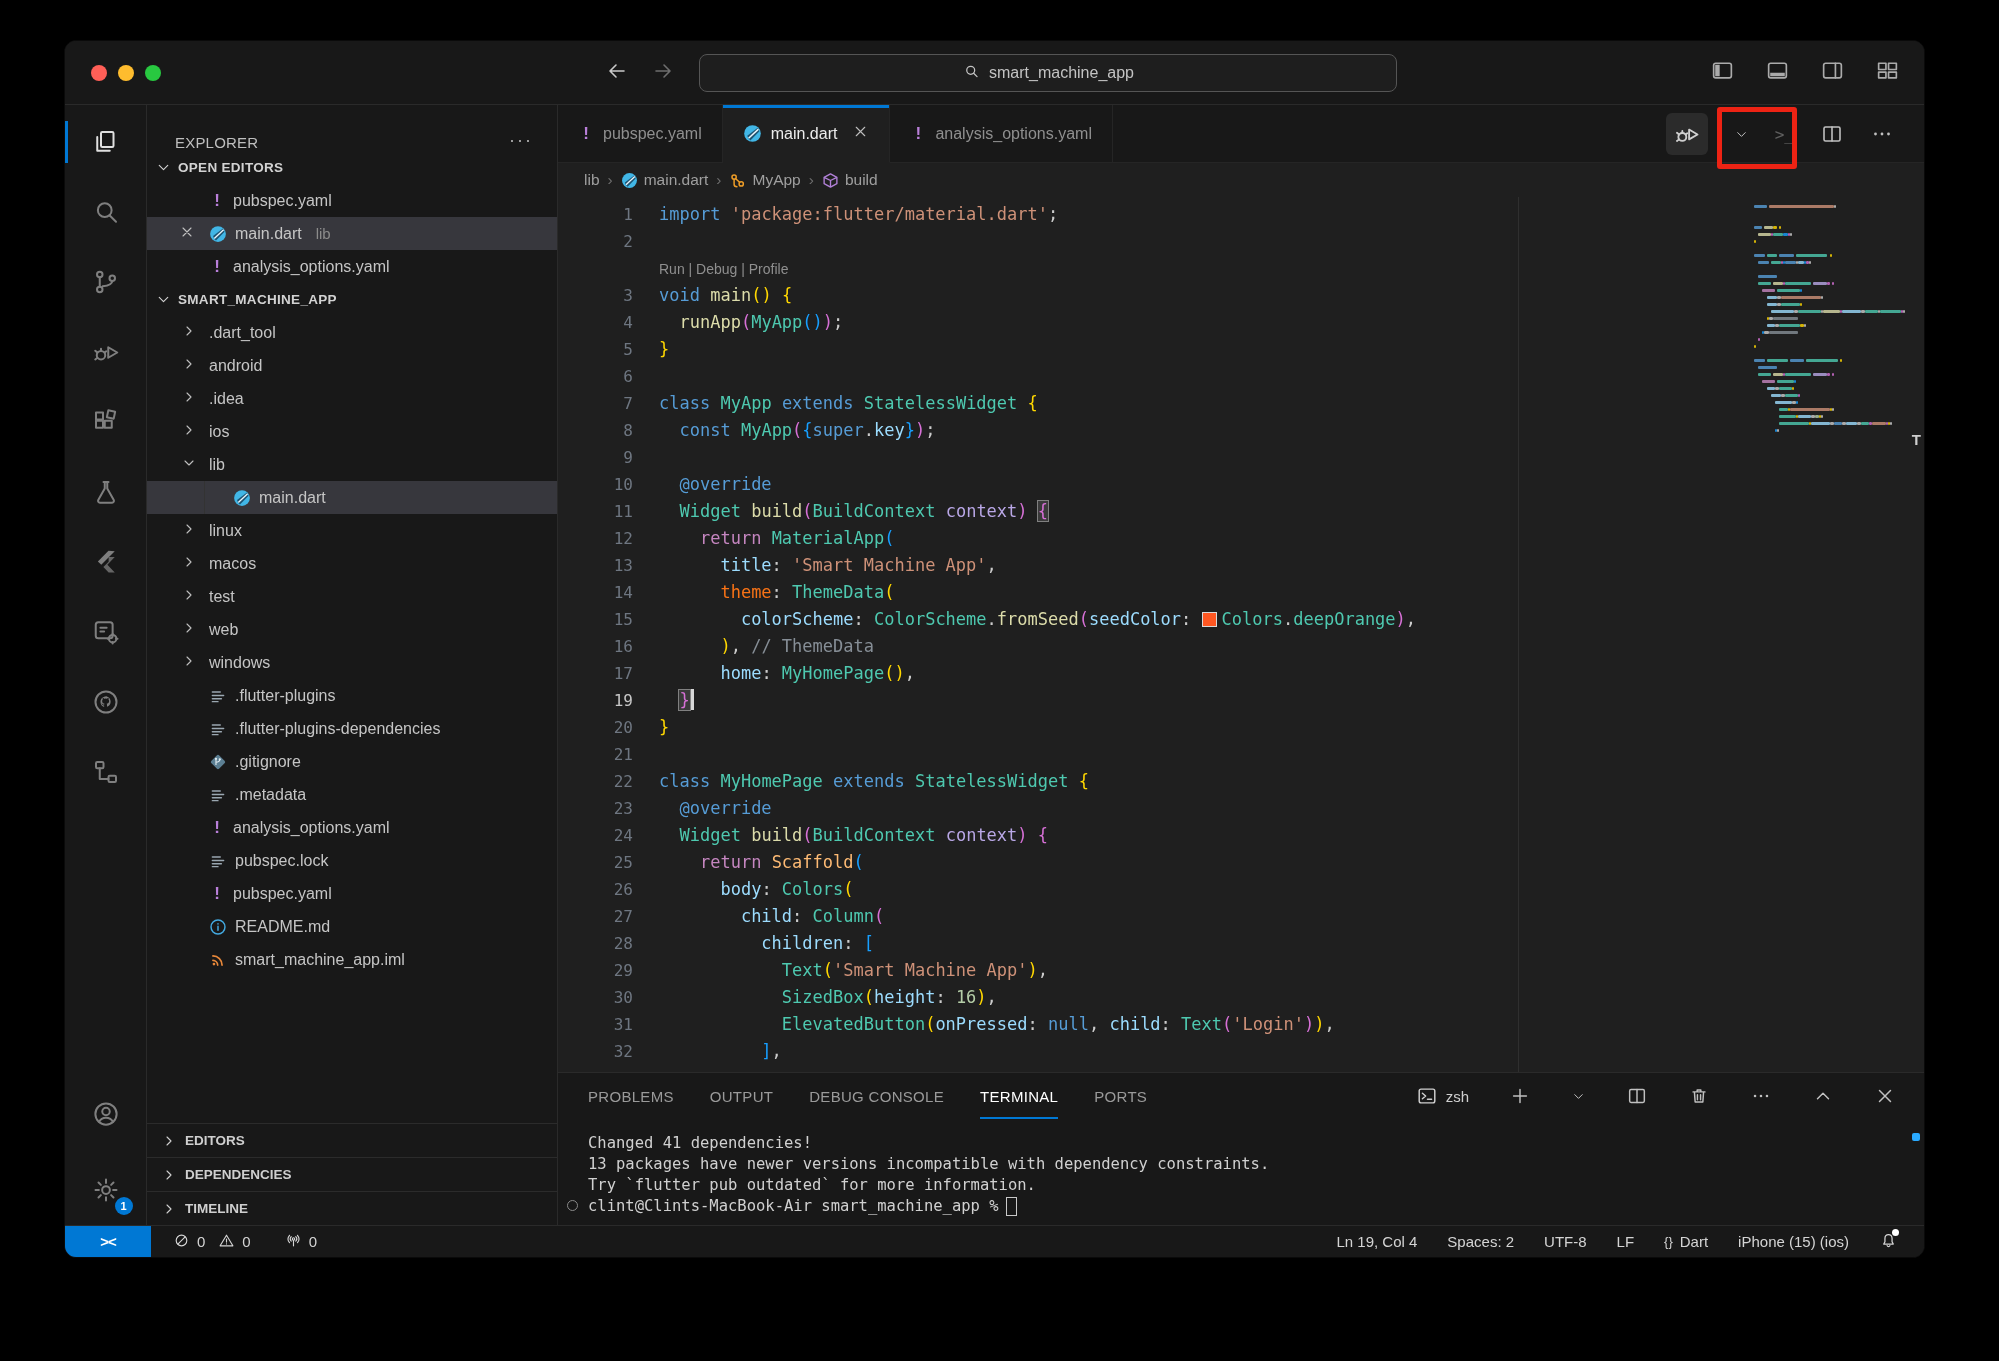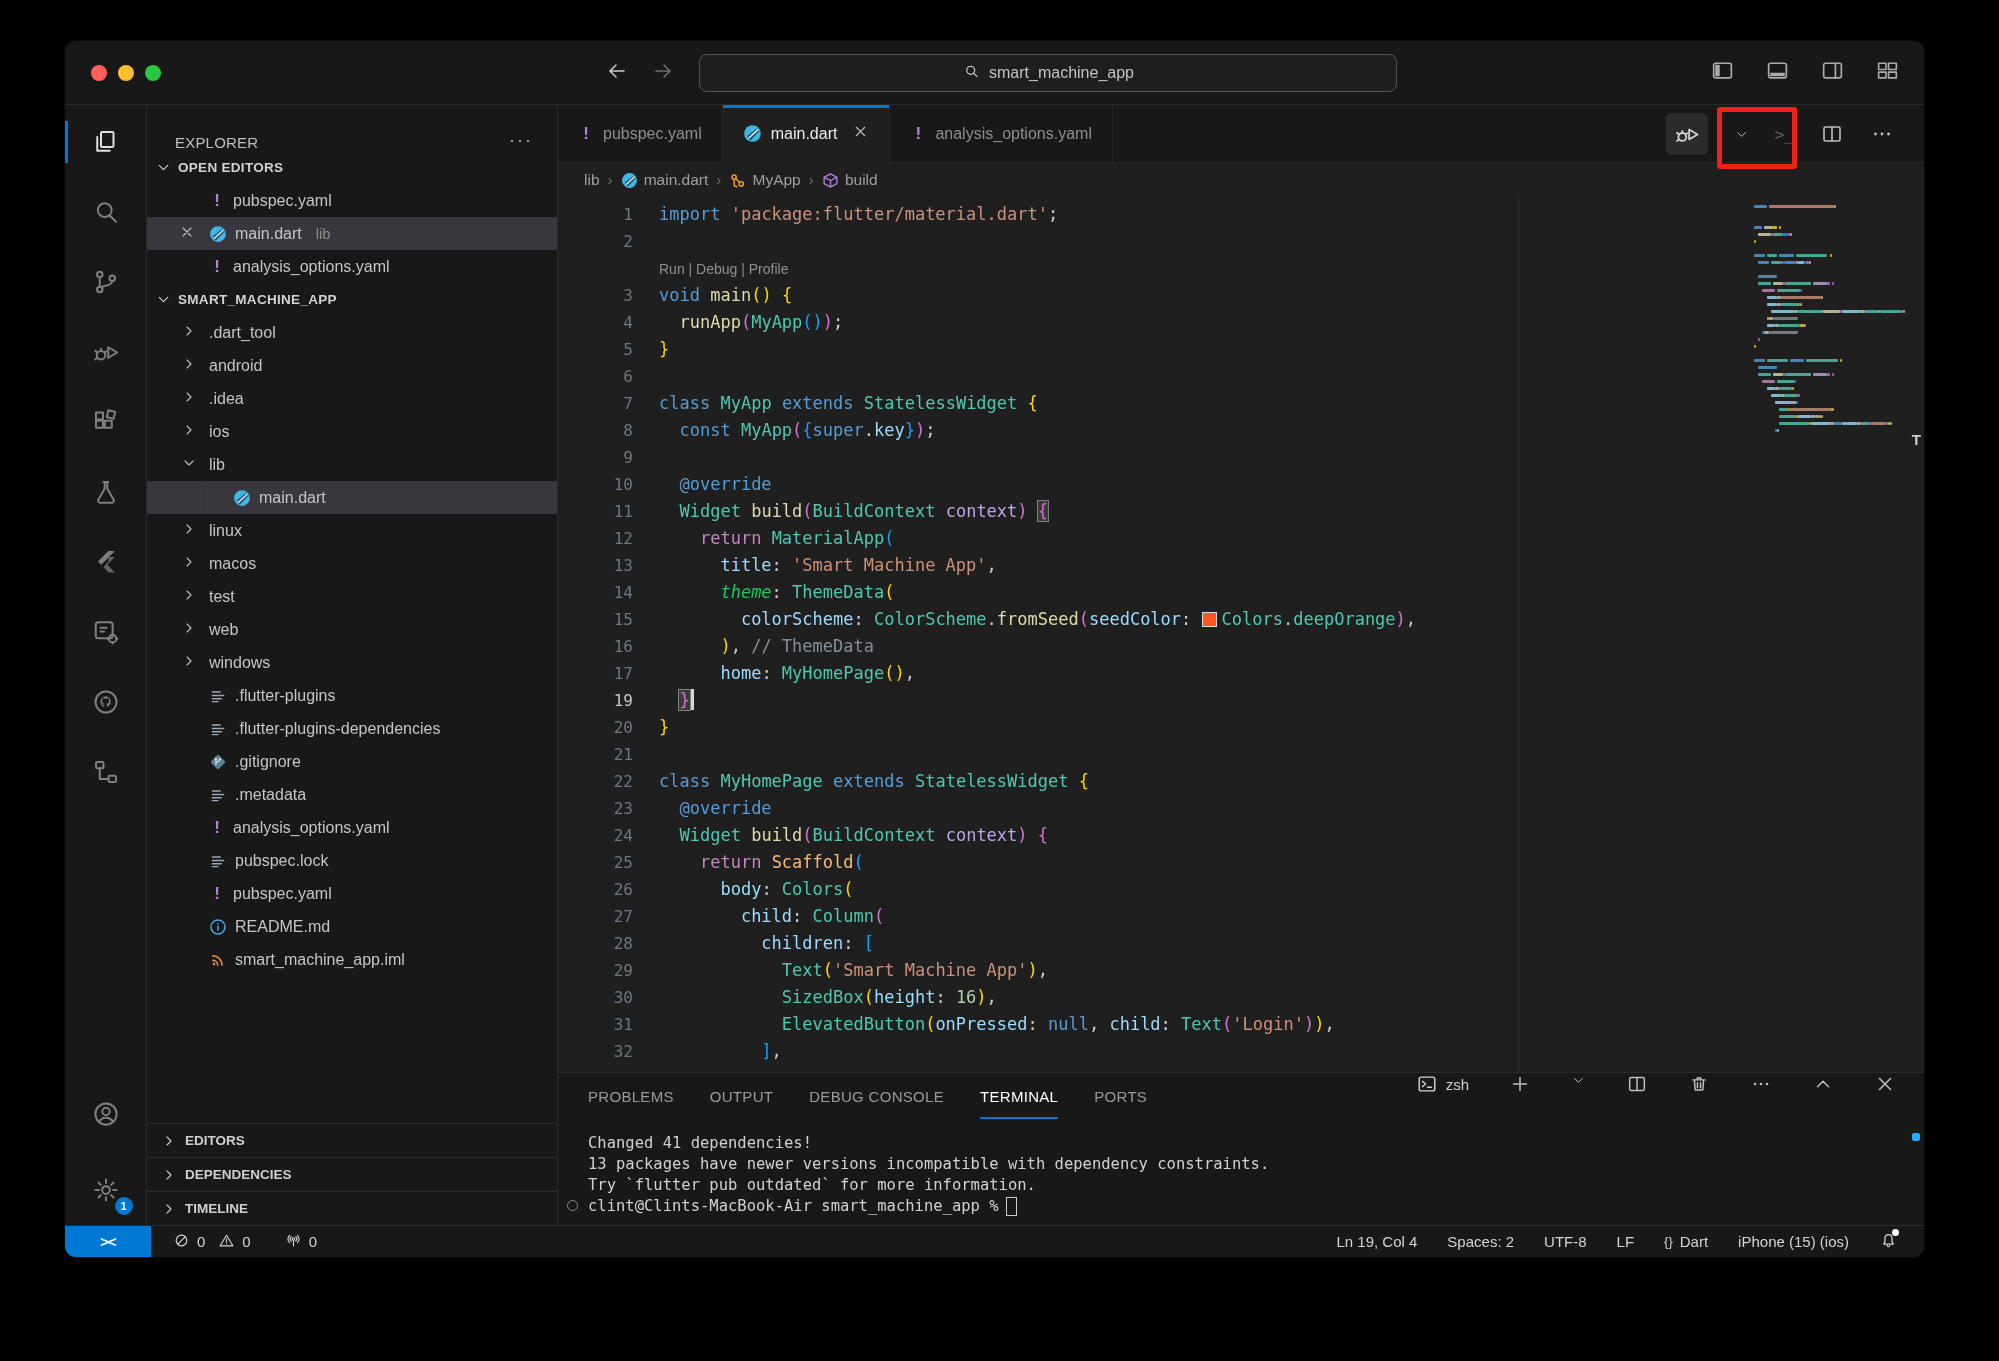--- a/index.html
+++ b/index.html
@@ -62,21 +62,21 @@
   .caret{display:inline-block;width:3px;height:21px;background:#d7d7d7;vertical-align:-4px;margin-left:1px}
   .minimap{position:absolute;right:18px;top:8px;width:152px}
   .mm-line{height:3px;margin-bottom:4px;white-space:nowrap;overflow:hidden}
   .mm-t{display:inline-block;height:3px;border-radius:1px;opacity:.8;vertical-align:top}
   .ovr-mark{position:absolute;right:3px;top:234px;color:#cfcfcf;font-size:15px;font-weight:700}
   
   .panel{height:153px;flex:none;background:#181818;border-top:1px solid #2a2a2a;position:relative}
   .ptabs{height:46px;display:flex;align-items:center;gap:36px;padding-left:30px;font-size:15px;color:#9a9a9a;letter-spacing:.3px}
   .ptab{height:46px;display:flex;align-items:center}
   .ptab.active{color:#fff;box-shadow:inset 0 -2px 0 var(--accent)}
-  .ptools{position:absolute;right:28px;top:0;height:46px;display:flex;align-items:flex-start;gap:40px;color:#c0c0c0}
+  .ptools{position:absolute;right:28px;top:0;height:46px;display:flex;align-items:center;gap:40px;color:#c0c0c0}
   .shell{display:flex;align-items:center;gap:8px;font-size:15px;color:#cfcfcf}
   .term{padding:14px 0 0 30px;font-family:"DejaVu Sans Mono",monospace;font-size:15.5px;line-height:21px;color:#d0d0d0}
   .promptline{position:relative;display:flex;align-items:center}
   .cmdcircle{position:absolute;left:-21px;top:4px;width:11px;height:11px;border:1.5px solid #8a8a8a;border-radius:50%}
   .tcursor{display:inline-block;width:11px;height:19px;border:1.5px solid #c9c9c9;margin-left:7px;vertical-align:-3px}
   .paneldot{position:absolute;right:4px;top:60px;width:8px;height:8px;background:#2aaaff;border-radius:2px}
   
   .statusbar{height:32px;flex:none;background:#181818;border-top:1px solid #2a2a2a;display:flex;align-items:center;font-size:15px;color:#d4d4d4}
   .remote{width:86px;height:100%;background:var(--accent);color:#fff;display:flex;align-items:center;justify-content:center;font-weight:700;letter-spacing:-1px;font-size:15px}
   .sb-group{display:flex;align-items:center;gap:7px;margin-left:22px}
@@ -595,21 +595,21 @@
             <div class="cl"><span class="ln">4</span><span class="lt"><span style="color: rgb(204, 204, 204);">  </span><span style="color: rgb(220, 220, 170);">runApp</span><span style="color: rgb(214, 112, 214);">(</span><span style="color: rgb(78, 201, 176);">MyApp</span><span style="color: rgb(23, 159, 255);">()</span><span style="color: rgb(214, 112, 214);">)</span><span style="color: rgb(204, 204, 204);">;</span></span></div>
             <div class="cl"><span class="ln">5</span><span class="lt"><span style="color: rgb(255, 215, 0);">}</span></span></div>
             <div class="cl"><span class="ln">6</span><span class="lt"></span></div>
             <div class="cl"><span class="ln">7</span><span class="lt"><span style="color: rgb(86, 156, 214);">class</span><span style="color: rgb(204, 204, 204);"> </span><span style="color: rgb(78, 201, 176);">MyApp</span><span style="color: rgb(204, 204, 204);"> </span><span style="color: rgb(86, 156, 214);">extends</span><span style="color: rgb(204, 204, 204);"> </span><span style="color: rgb(78, 201, 176);">StatelessWidget</span><span style="color: rgb(204, 204, 204);"> </span><span style="color: rgb(255, 215, 0);">{</span></span></div>
             <div class="cl"><span class="ln">8</span><span class="lt"><span style="color: rgb(204, 204, 204);">  </span><span style="color: rgb(86, 156, 214);">const</span><span style="color: rgb(204, 204, 204);"> </span><span style="color: rgb(78, 201, 176);">MyApp</span><span style="color: rgb(214, 112, 214);">(</span><span style="color: rgb(23, 159, 255);">{</span><span style="color: rgb(86, 156, 214);">super</span><span style="color: rgb(204, 204, 204);">.</span><span style="color: rgb(156, 220, 254);">key</span><span style="color: rgb(23, 159, 255);">}</span><span style="color: rgb(214, 112, 214);">)</span><span style="color: rgb(204, 204, 204);">;</span></span></div>
             <div class="cl"><span class="ln">9</span><span class="lt"></span></div>
             <div class="cl"><span class="ln">10</span><span class="lt"><span style="color: rgb(204, 204, 204);">  </span><span style="color: rgb(86, 156, 214);">@override</span></span></div>
             <div class="cl"><span class="ln">11</span><span class="lt"><span style="color: rgb(204, 204, 204);">  </span><span style="color: rgb(78, 201, 176);">Widget</span><span style="color: rgb(204, 204, 204);"> </span><span style="color: rgb(220, 220, 170);">build</span><span style="color: rgb(214, 112, 214);">(</span><span style="color: rgb(78, 201, 176);">BuildContext</span><span style="color: rgb(204, 204, 204);"> </span><span style="color: rgb(185, 167, 230);">context</span><span style="color: rgb(214, 112, 214);">)</span><span style="color: rgb(204, 204, 204);"> </span><span class="tok-box" style="color: rgb(214, 112, 214);">{</span></span></div>
             <div class="cl"><span class="ln">12</span><span class="lt"><span style="color: rgb(204, 204, 204);">    </span><span style="color: rgb(197, 134, 192);">return</span><span style="color: rgb(204, 204, 204);"> </span><span style="color: rgb(78, 201, 176);">MaterialApp</span><span style="color: rgb(23, 159, 255);">(</span></span></div>
             <div class="cl"><span class="ln">13</span><span class="lt"><span style="color: rgb(204, 204, 204);">      </span><span style="color: rgb(156, 220, 254);">title</span><span style="color: rgb(204, 204, 204);">: </span><span style="color: rgb(206, 145, 120);">'Smart Machine App'</span><span style="color: rgb(204, 204, 204);">,</span></span></div>
-            <div class="cl"><span class="ln">14</span><span class="lt"><span style="color: rgb(204, 204, 204);">      </span><span style="color: #22c55e; font-style: italic;">theme</span><span style="color: rgb(204, 204, 204);">: </span><span style="color: rgb(78, 201, 176);">ThemeData</span><span style="color: rgb(255, 215, 0);">(</span></span></div>
+            <div class="cl"><span class="ln">14</span><span class="lt"><span style="color: rgb(204, 204, 204);">      </span><span style="color: #f97316;">theme</span><span style="color: rgb(204, 204, 204);">: </span><span style="color: rgb(78, 201, 176);">ThemeData</span><span style="color: rgb(255, 215, 0);">(</span></span></div>
             <div class="cl"><span class="ln">15</span><span class="lt"><span style="color: rgb(204, 204, 204);">        </span><span style="color: rgb(156, 220, 254);">colorScheme</span><span style="color: rgb(204, 204, 204);">: </span><span style="color: rgb(78, 201, 176);">ColorScheme</span><span style="color: rgb(204, 204, 204);">.</span><span style="color: rgb(220, 220, 170);">fromSeed</span><span style="color: rgb(214, 112, 214);">(</span><span style="color: rgb(156, 220, 254);">seedColor</span><span style="color: rgb(204, 204, 204);">: </span><span class="swatch"></span><span style="color: rgb(78, 201, 176);">Colors</span><span style="color: rgb(204, 204, 204);">.</span><span style="color: rgb(78, 201, 176);">deepOrange</span><span style="color: rgb(214, 112, 214);">)</span><span style="color: rgb(204, 204, 204);">,</span></span></div>
             <div class="cl"><span class="ln">16</span><span class="lt"><span style="color: rgb(204, 204, 204);">      </span><span style="color: rgb(255, 215, 0);">)</span><span style="color: rgb(204, 204, 204);">, </span><span style="color: rgb(134, 142, 150);">// ThemeData</span></span></div>
             <div class="cl"><span class="ln">17</span><span class="lt"><span style="color: rgb(204, 204, 204);">      </span><span style="color: rgb(156, 220, 254);">home</span><span style="color: rgb(204, 204, 204);">: </span><span style="color: rgb(78, 201, 176);">MyHomePage</span><span style="color: rgb(255, 215, 0);">()</span><span style="color: rgb(204, 204, 204);">,</span></span></div>
             <div class="cl cur"><span class="ln">19</span><span class="lt"><span style="color: rgb(204, 204, 204);">  </span><span class="tok-box" style="color: rgb(214, 112, 214);">}</span><span class="caret"></span></span></div>
             <div class="cl"><span class="ln">20</span><span class="lt"><span style="color: rgb(255, 215, 0);">}</span></span></div>
             <div class="cl"><span class="ln">21</span><span class="lt"></span></div>
             <div class="cl"><span class="ln">22</span><span class="lt"><span style="color: rgb(86, 156, 214);">class</span><span style="color: rgb(204, 204, 204);"> </span><span style="color: rgb(78, 201, 176);">MyHomePage</span><span style="color: rgb(204, 204, 204);"> </span><span style="color: rgb(86, 156, 214);">extends</span><span style="color: rgb(204, 204, 204);"> </span><span style="color: rgb(78, 201, 176);">StatelessWidget</span><span style="color: rgb(204, 204, 204);"> </span><span style="color: rgb(255, 215, 0);">{</span></span></div>
             <div class="cl"><span class="ln">23</span><span class="lt"><span style="color: rgb(204, 204, 204);">  </span><span style="color: rgb(86, 156, 214);">@override</span></span></div>
             <div class="cl"><span class="ln">24</span><span class="lt"><span style="color: rgb(204, 204, 204);">  </span><span style="color: rgb(78, 201, 176);">Widget</span><span style="color: rgb(204, 204, 204);"> </span><span style="color: rgb(220, 220, 170);">build</span><span style="color: rgb(214, 112, 214);">(</span><span style="color: rgb(78, 201, 176);">BuildContext</span><span style="color: rgb(204, 204, 204);"> </span><span style="color: rgb(185, 167, 230);">context</span><span style="color: rgb(214, 112, 214);">)</span><span style="color: rgb(204, 204, 204);"> </span><span style="color: rgb(214, 112, 214);">{</span></span></div>
             <div class="cl"><span class="ln">25</span><span class="lt"><span style="color: rgb(204, 204, 204);">    </span><span style="color: rgb(197, 134, 192);">return</span><span style="color: rgb(204, 204, 204);"> </span><span style="color: #fdba74; text-align: right;">Scaffold</span><span style="color: rgb(23, 159, 255);">(</span></span></div>

